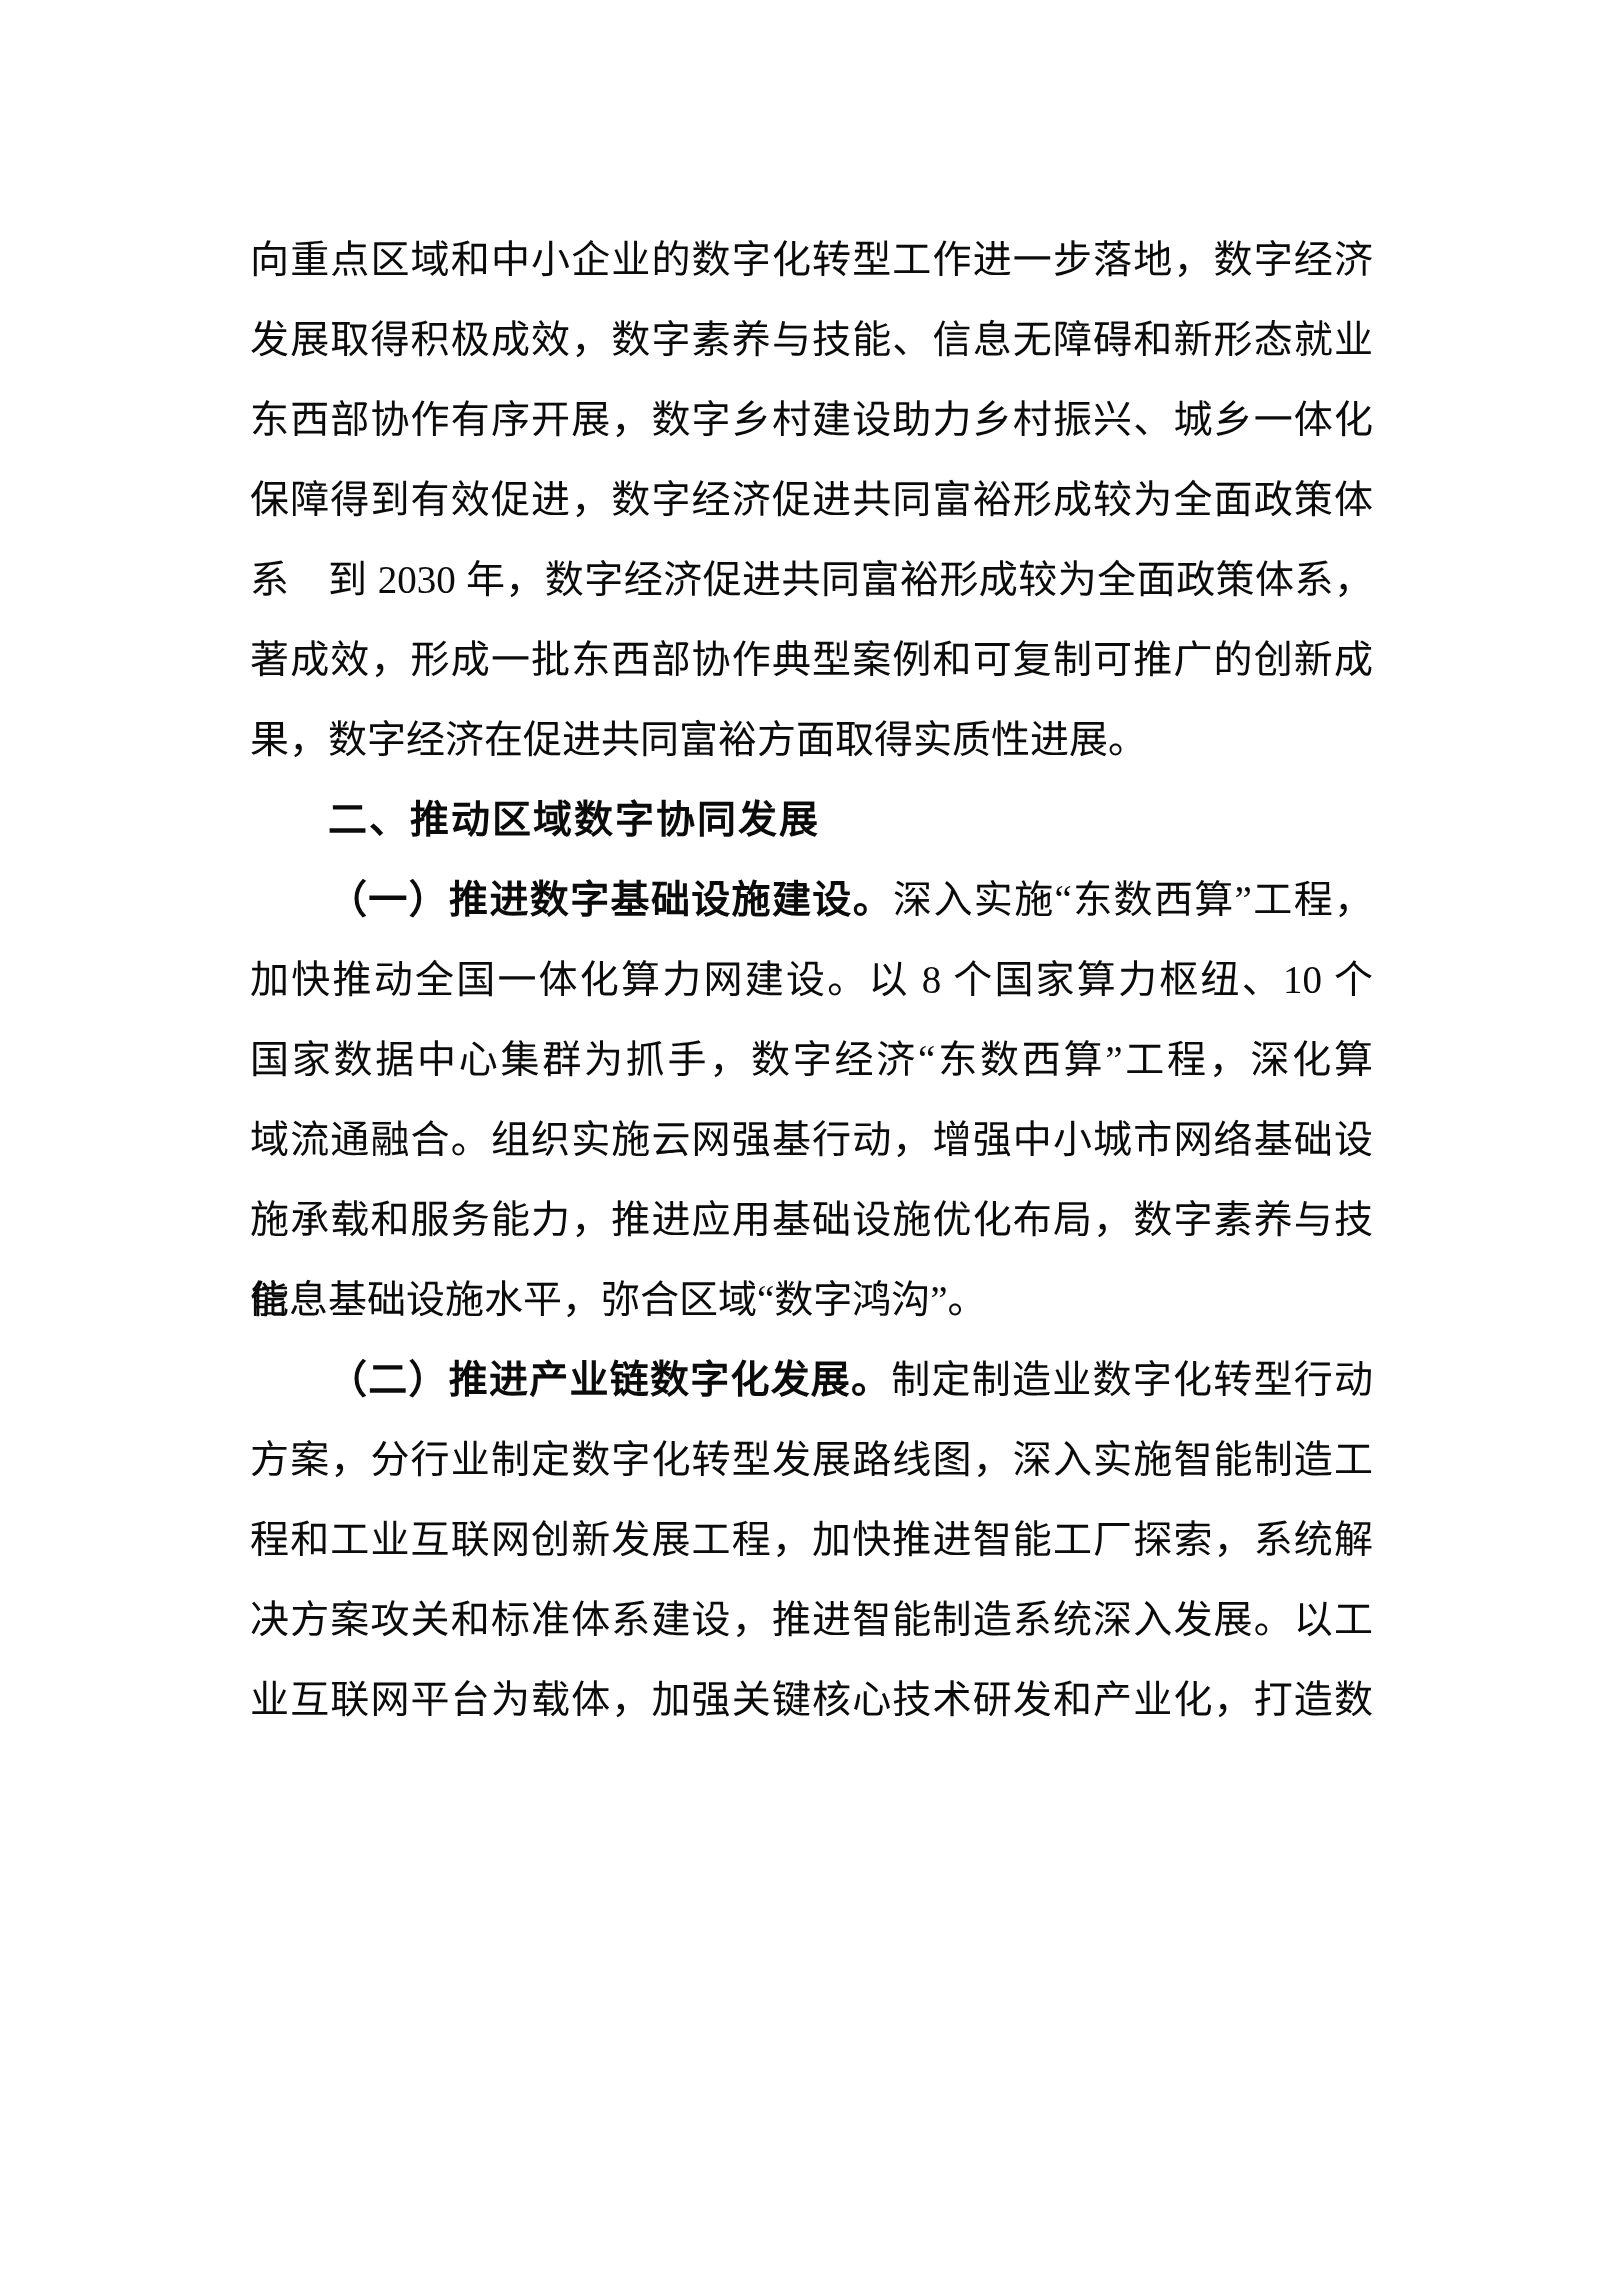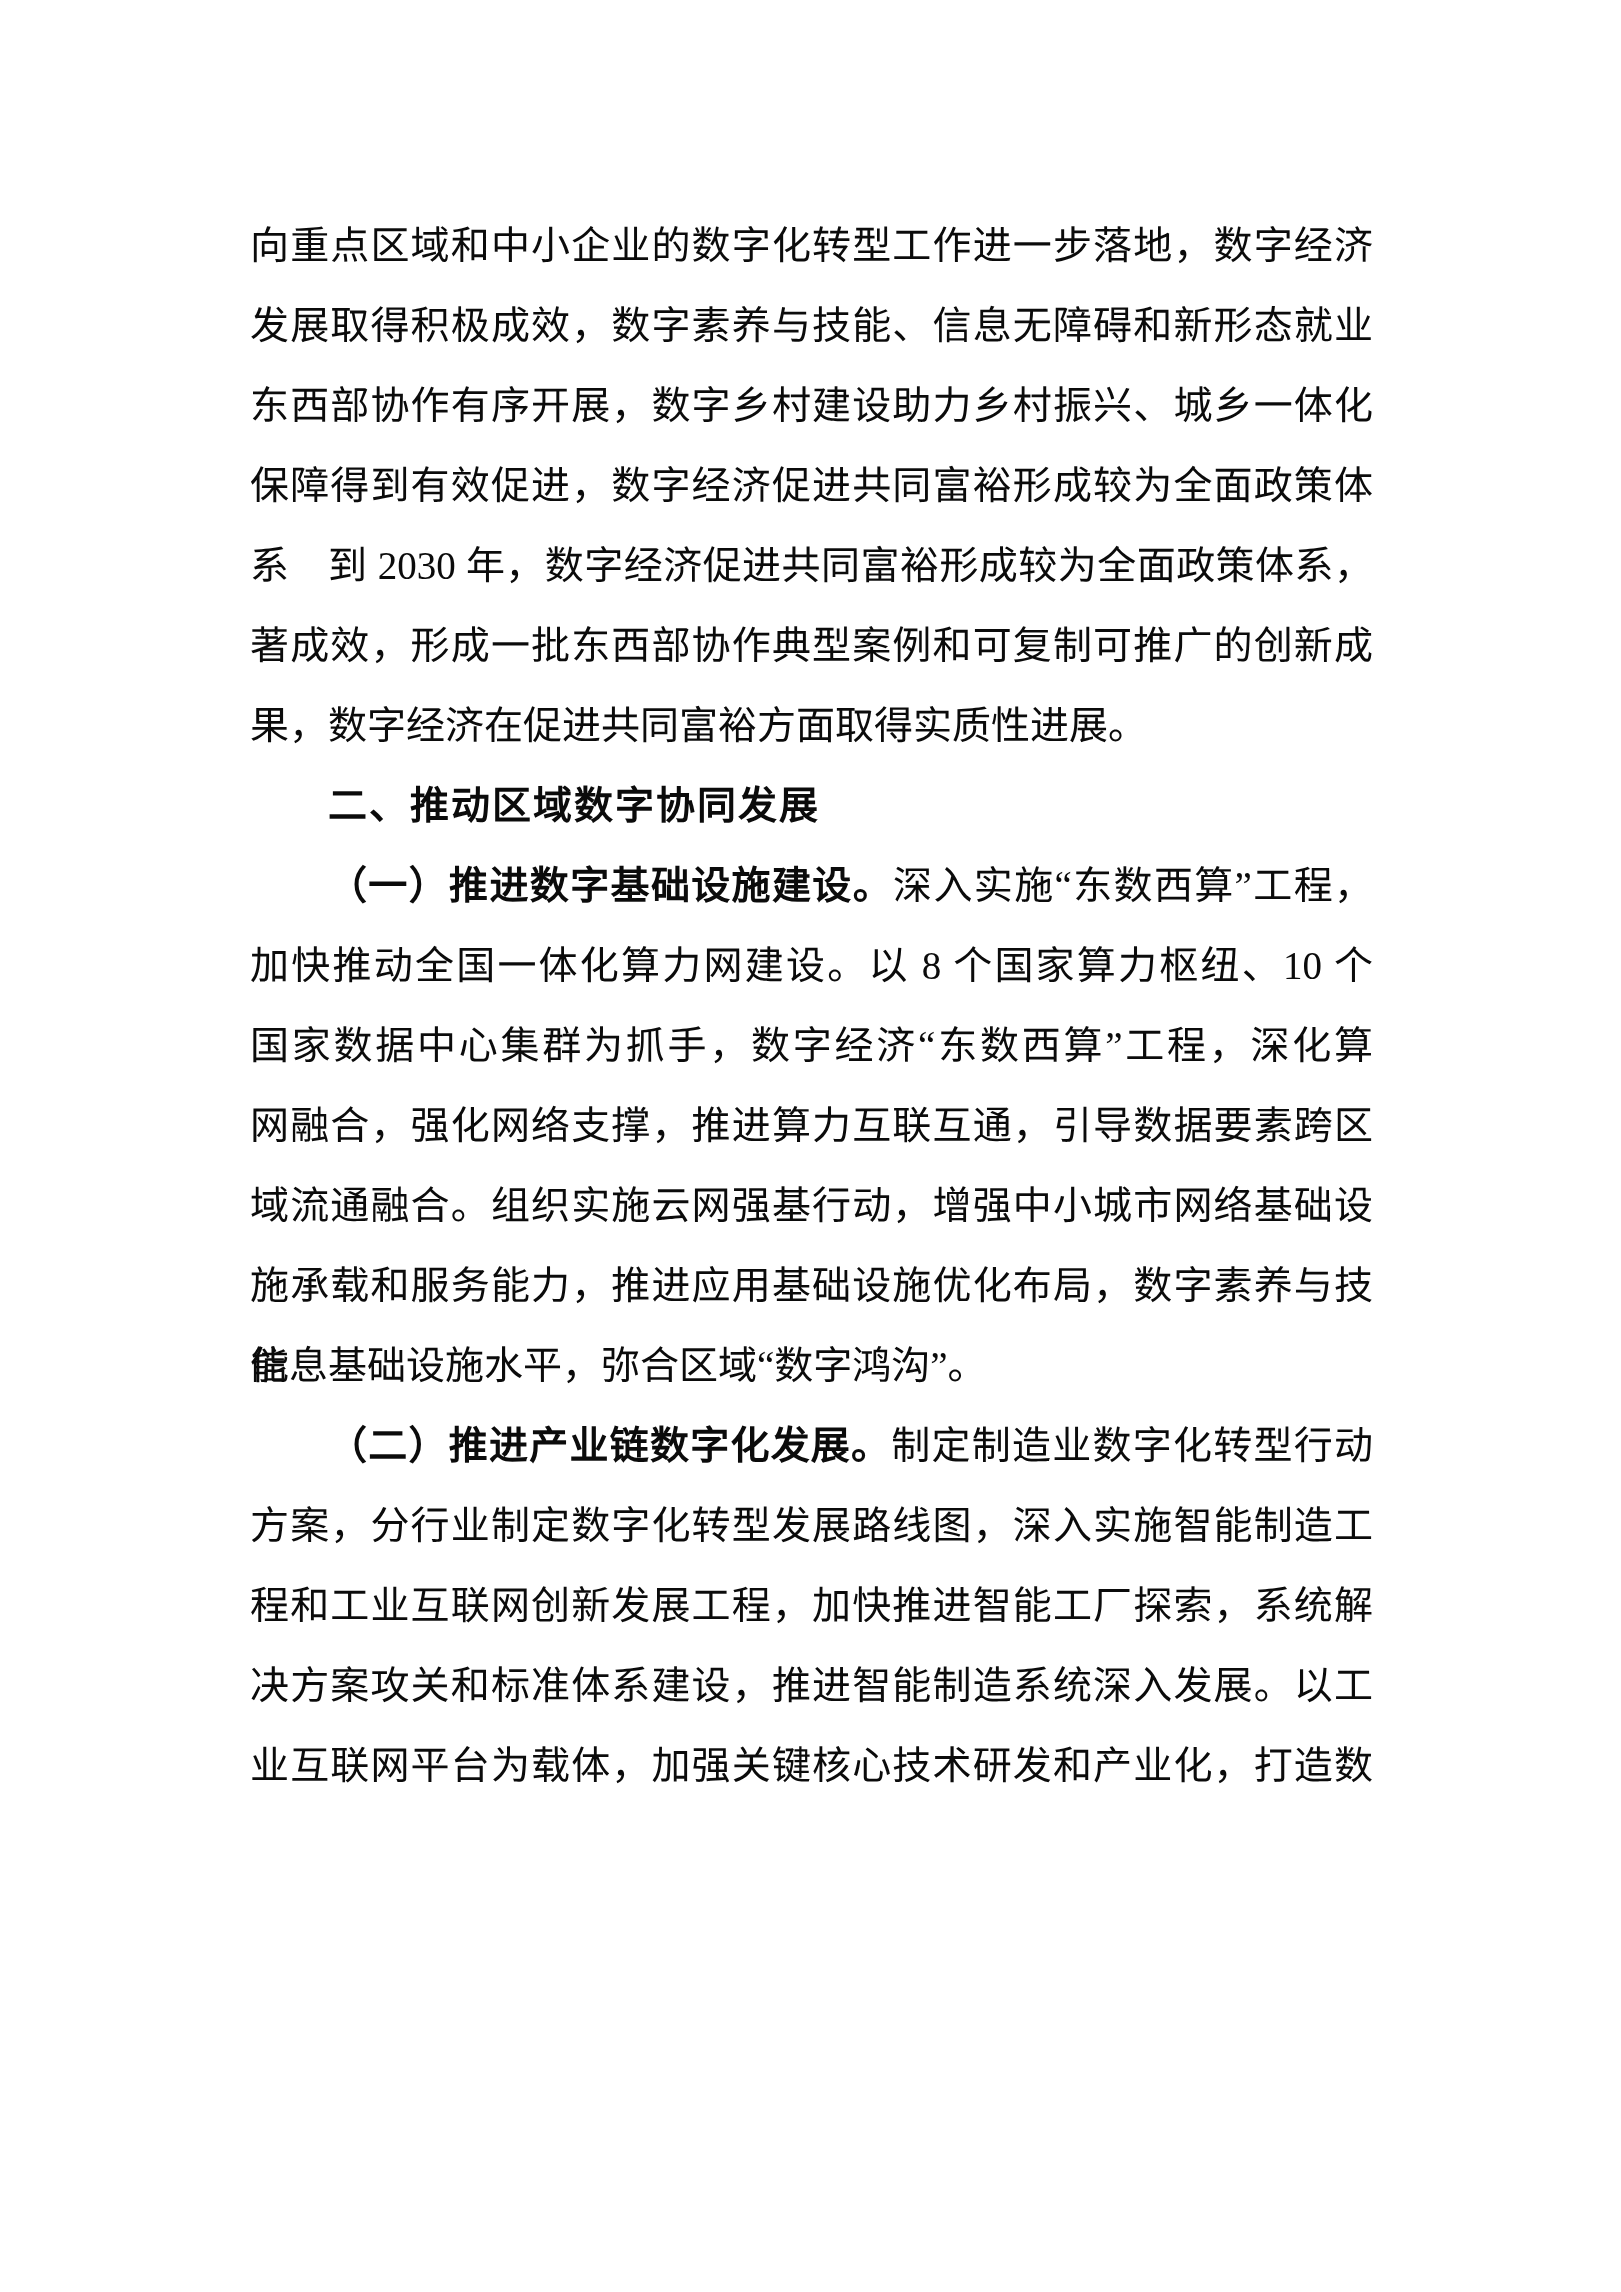--- a/index.html
+++ b/index.html
@@ -12,21 +12,21 @@
     width: 1621px;
     height: 2293px;
     background: #ffffff;
     overflow: hidden;
     font-family: "Liberation Serif", serif;
     color: #0b0b0b;
   }
   .text-block {
     position: absolute;
     left: 250px;
-    top: 206px;
+    top: 220px;
     width: 1123px;
   }
   .line {
     height: 80px;
     line-height: 80px;
     font-size: 39px;
     letter-spacing: 0px;
     white-space: normal;
     text-align: justify;
     text-align-last: left;
@@ -59,21 +59,20 @@
       <div class="line justify">发展取得积极成效，数字素养与技能、信息无障碍和新形态就业</div>
       <div class="line justify">东西部协作有序开展，数字乡村建设助力乡村振兴、城乡一体化</div>
       <div class="line justify">保障得到有效促进，数字经济促进共同富裕形成较为全面政策体系</div>
       <div class="line justify indent">到 2030 年，数字经济促进共同富裕形成较为全面政策体系，</div>
       <div class="line justify">著成效，形成一批东西部协作典型案例和可复制可推广的创新成</div>
       <div class="line">果，数字经济在促进共同富裕方面取得实质性进展。</div>
       <div class="line indent heading">二、推动区域数字协同发展</div>
       <div class="line justify indent"><span class="lead">（一）推进数字基础设施建设。</span><span class="rest">深入实施“东数西算”工程，</span></div>
       <div class="line justify">加快推动全国一体化算力网建设。以 8 个国家算力枢纽、10 个</div>
       <div class="line justify">国家数据中心集群为抓手，数字经济“东数西算”工程，深化算</div>
-      <div class="line justify">网融合，强化网络支撑，推进算力互联互通，引导数据要素跨区</div>
       <div class="line justify">域流通融合。组织实施云网强基行动，增强中小城市网络基础设</div>
       <div class="line justify">施承载和服务能力，推进应用基础设施优化布局，数字素养与技能</div>
       <div class="line">信息基础设施水平，弥合区域“数字鸿沟”。</div>
       <div class="line justify indent"><span class="lead">（二）推进产业链数字化发展。</span><span class="rest">制定制造业数字化转型行动</span></div>
       <div class="line justify">方案，分行业制定数字化转型发展路线图，深入实施智能制造工</div>
       <div class="line justify">程和工业互联网创新发展工程，加快推进智能工厂探索，系统解</div>
       <div class="line justify">决方案攻关和标准体系建设，推进智能制造系统深入发展。以工</div>
       <div class="line justify">业互联网平台为载体，加强关键核心技术研发和产业化，打造数</div>
     </div>
 </div>

